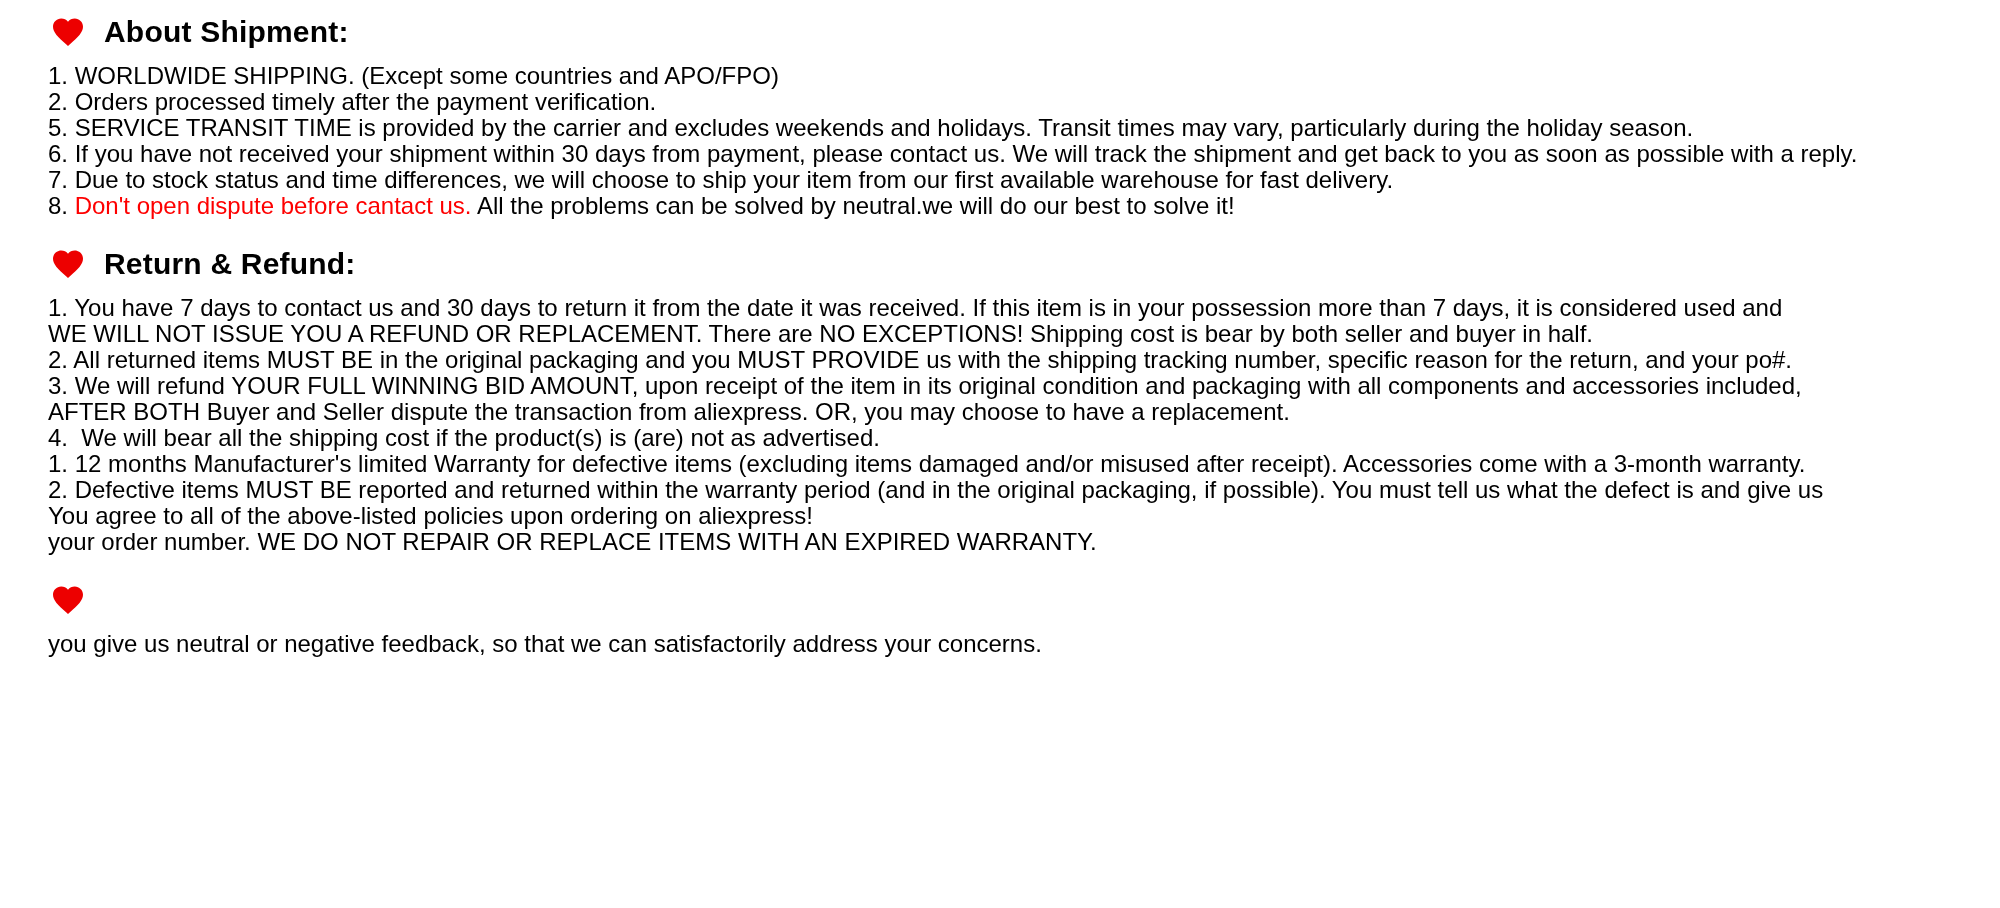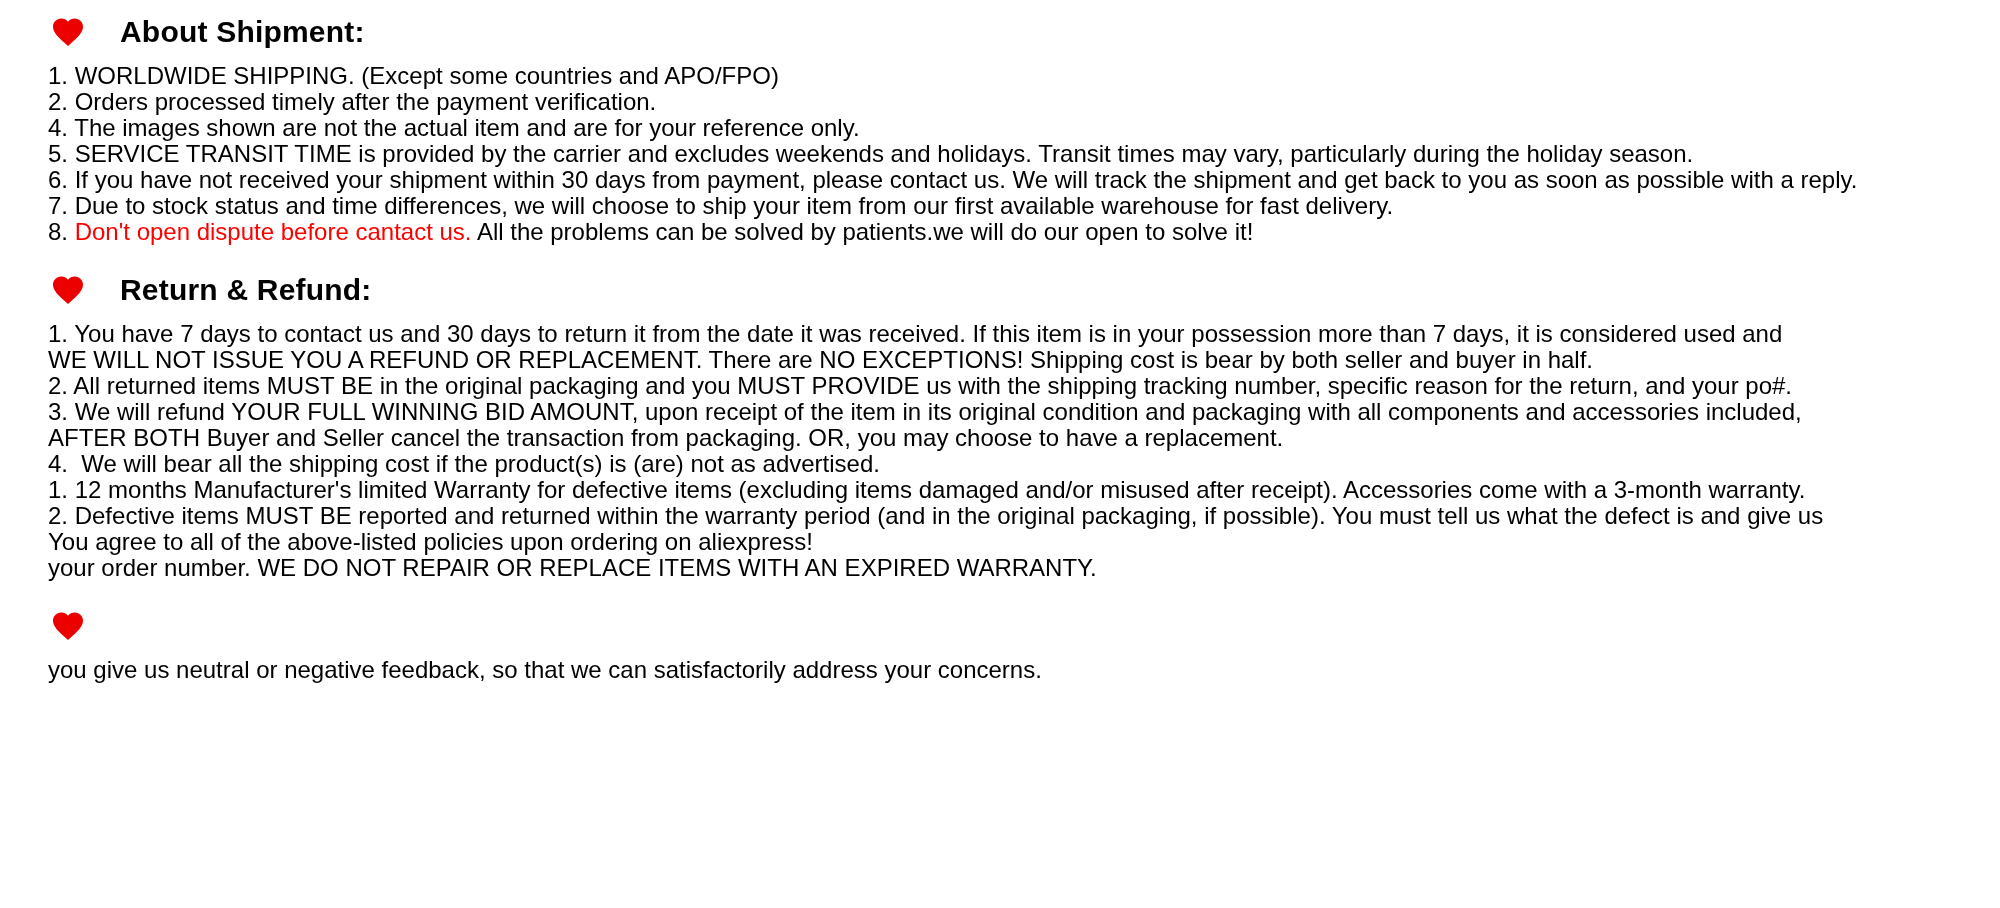--- a/index.html
+++ b/index.html
@@ -21,21 +21,21 @@
     font-family: "Liberation Sans", sans-serif;
     color: var(--text);
   }
   .page {
     padding: 14px 30px 0 48px;
   }
   .policy-section { margin: 0; }
   .section-heading {
     display: flex;
     align-items: center;
-    gap: 32px;
+    gap: 16px;
     margin: 27px 0 13px 0;
     font-size: 30px;
     font-weight: bold;
     letter-spacing: 0.2px;
     color: var(--text);
   }
   .policy-section:first-of-type .section-heading { margin-top: 0; }
   .heart {
     display: inline-flex;
     width: 40px;
@@ -62,43 +62,42 @@
       <span class="heart">
         <svg viewBox="0 0 24 24" aria-hidden="true">
           <path d="M12 21.35l-1.45-1.32C5.4 15.36 2 12.28 2 8.5 2 5.42 4.42 3 7.5 3c1.74 0 3.41.81 4.5 2.09C13.09 3.81 14.76 3 16.5 3 19.58 3 22 5.42 22 8.5c0 3.78-3.4 6.86-8.55 11.54L12 21.35z"></path>
         </svg>
       </span>
       <span class="heading-text">About Shipment:</span>
     </h2>
     <div class="section-body">
           <div class="line"><span>1. WORLDWIDE SHIPPING. (Except some countries and APO/FPO)</span></div>
           <div class="line"><span>2. Orders processed timely after the payment verification.</span></div>
-          <div class="line"><span>4. The images shown are not the actual item and are for your reference only.</span></div>
           <div class="line"><span>5. SERVICE TRANSIT TIME is provided by the carrier and excludes weekends and holidays. Transit times may vary, particularly during the holiday season.</span></div>
           <div class="line"><span>6. If you have not received your shipment within 30 days from payment, please contact us. We will track the shipment and get back to you as soon as possible with a reply.</span></div>
           <div class="line"><span>7. Due to stock status and time differences, we will choose to ship your item from our first available warehouse for fast delivery.</span></div>
-          <div class="line"><span>8. </span><span class="red">Don't open dispute before cantact us.</span><span> All the problems can be solved by patients.we will do our open to solve it!</span></div>
+          <div class="line"><span>8. </span><span class="red">Don't open dispute before cantact us.</span><span> All the problems can be solved by neutral.we will do our best to solve it!</span></div>
         </div>
   </section>
 
   <section class="policy-section">
     <h2 class="section-heading">
       <span class="heart">
         <svg viewBox="0 0 24 24" aria-hidden="true">
           <path d="M12 21.35l-1.45-1.32C5.4 15.36 2 12.28 2 8.5 2 5.42 4.42 3 7.5 3c1.74 0 3.41.81 4.5 2.09C13.09 3.81 14.76 3 16.5 3 19.58 3 22 5.42 22 8.5c0 3.78-3.4 6.86-8.55 11.54L12 21.35z"></path>
         </svg>
       </span>
       <span class="heading-text">Return &amp; Refund:</span>
     </h2>
     <div class="section-body">
           <div class="line"><span>1. You have 7 days to contact us and 30 days to return it from the date it was received. If this item is in your possession more than 7 days, it is considered used and</span></div>
           <div class="line"><span>WE WILL NOT ISSUE YOU A REFUND OR REPLACEMENT. There are NO EXCEPTIONS! Shipping cost is bear by both seller and buyer in half.</span></div>
           <div class="line"><span>2. All returned items MUST BE in the original packaging and you MUST PROVIDE us with the shipping tracking number, specific reason for the return, and your po#.</span></div>
           <div class="line"><span>3. We will refund YOUR FULL WINNING BID AMOUNT, upon receipt of the item in its original condition and packaging with all components and accessories included,</span></div>
-          <div class="line"><span>AFTER BOTH Buyer and Seller cancel the transaction from packaging. OR, you may choose to have a replacement.</span></div>
+          <div class="line"><span>AFTER BOTH Buyer and Seller dispute the transaction from aliexpress. OR, you may choose to have a replacement.</span></div>
           <div class="line"><span>4.  We will bear all the shipping cost if the product(s) is (are) not as advertised.</span></div>
         </div>
   </section>
 
   <section class="policy-section">
     <div class="section-body">
           <div class="line"><span>1. 12 months Manufacturer's limited Warranty for defective items (excluding items damaged and/or misused after receipt). Accessories come with a 3-month warranty.</span></div>
           <div class="line"><span>2. Defective items MUST BE reported and returned within the warranty period (and in the original packaging, if possible). You must tell us what the defect is and give us</span></div>
           <div class="line"><span>You agree to all of the above-listed policies upon ordering on aliexpress!</span></div>
           <div class="line"><span>your order number. WE DO NOT REPAIR OR REPLACE ITEMS WITH AN EXPIRED WARRANTY.</span></div>

